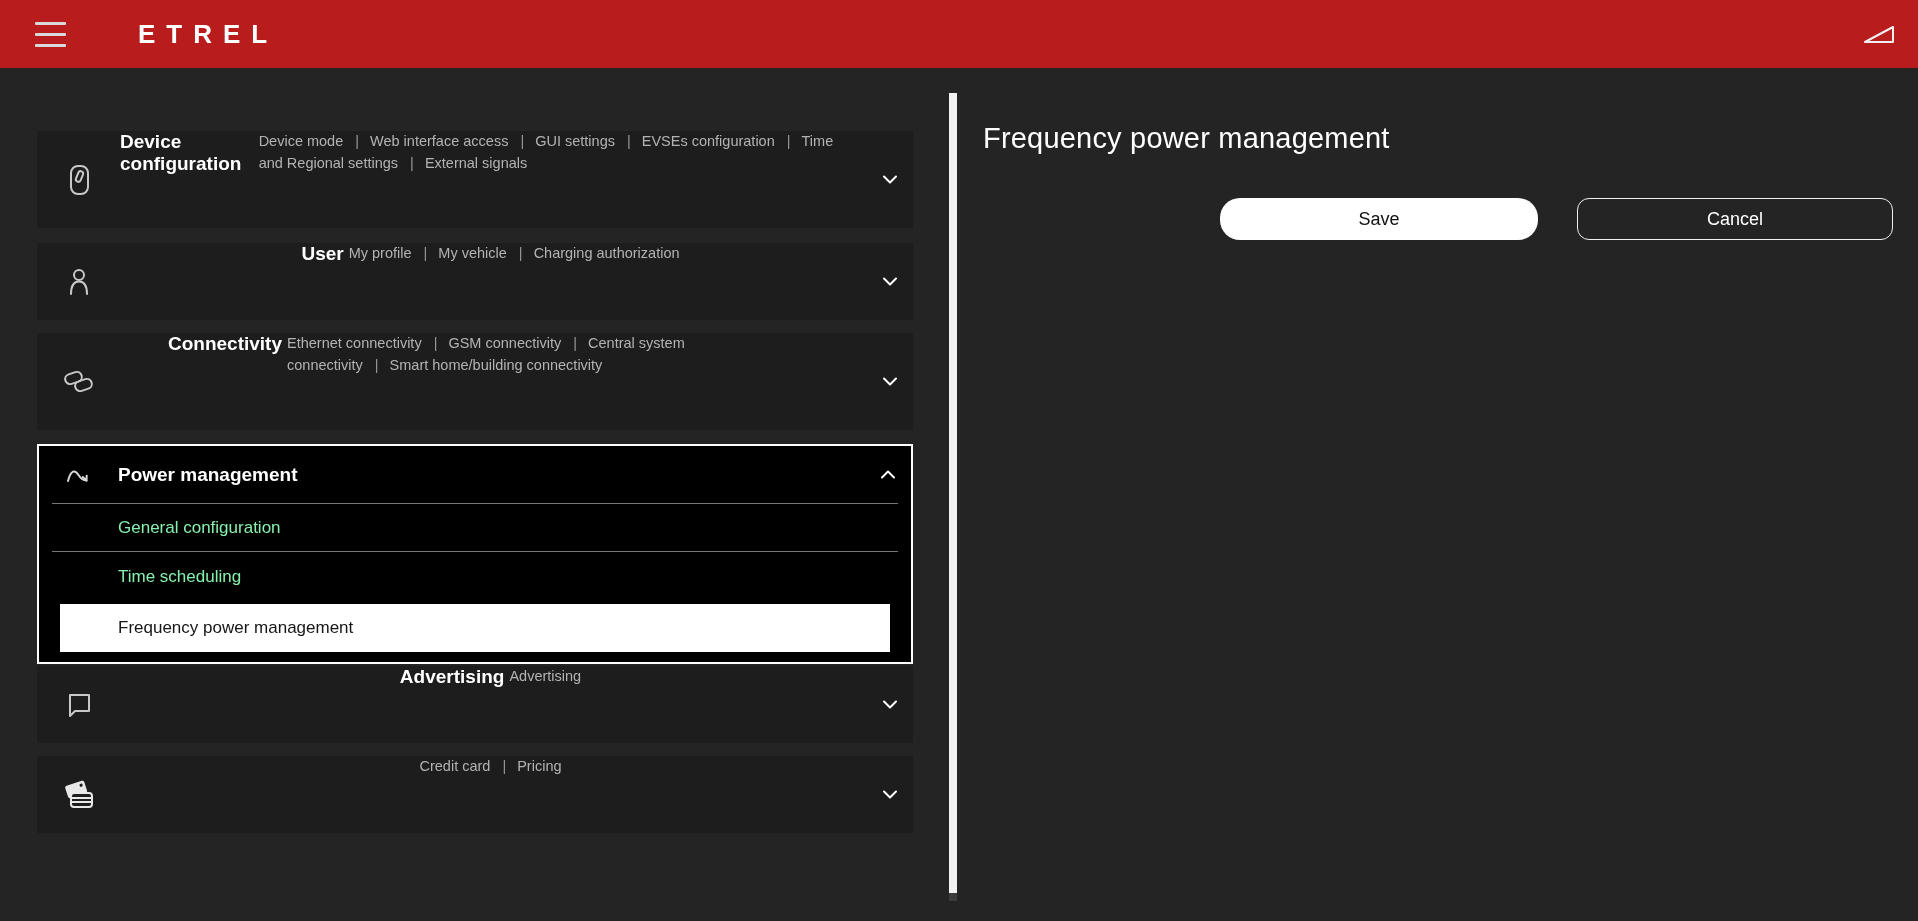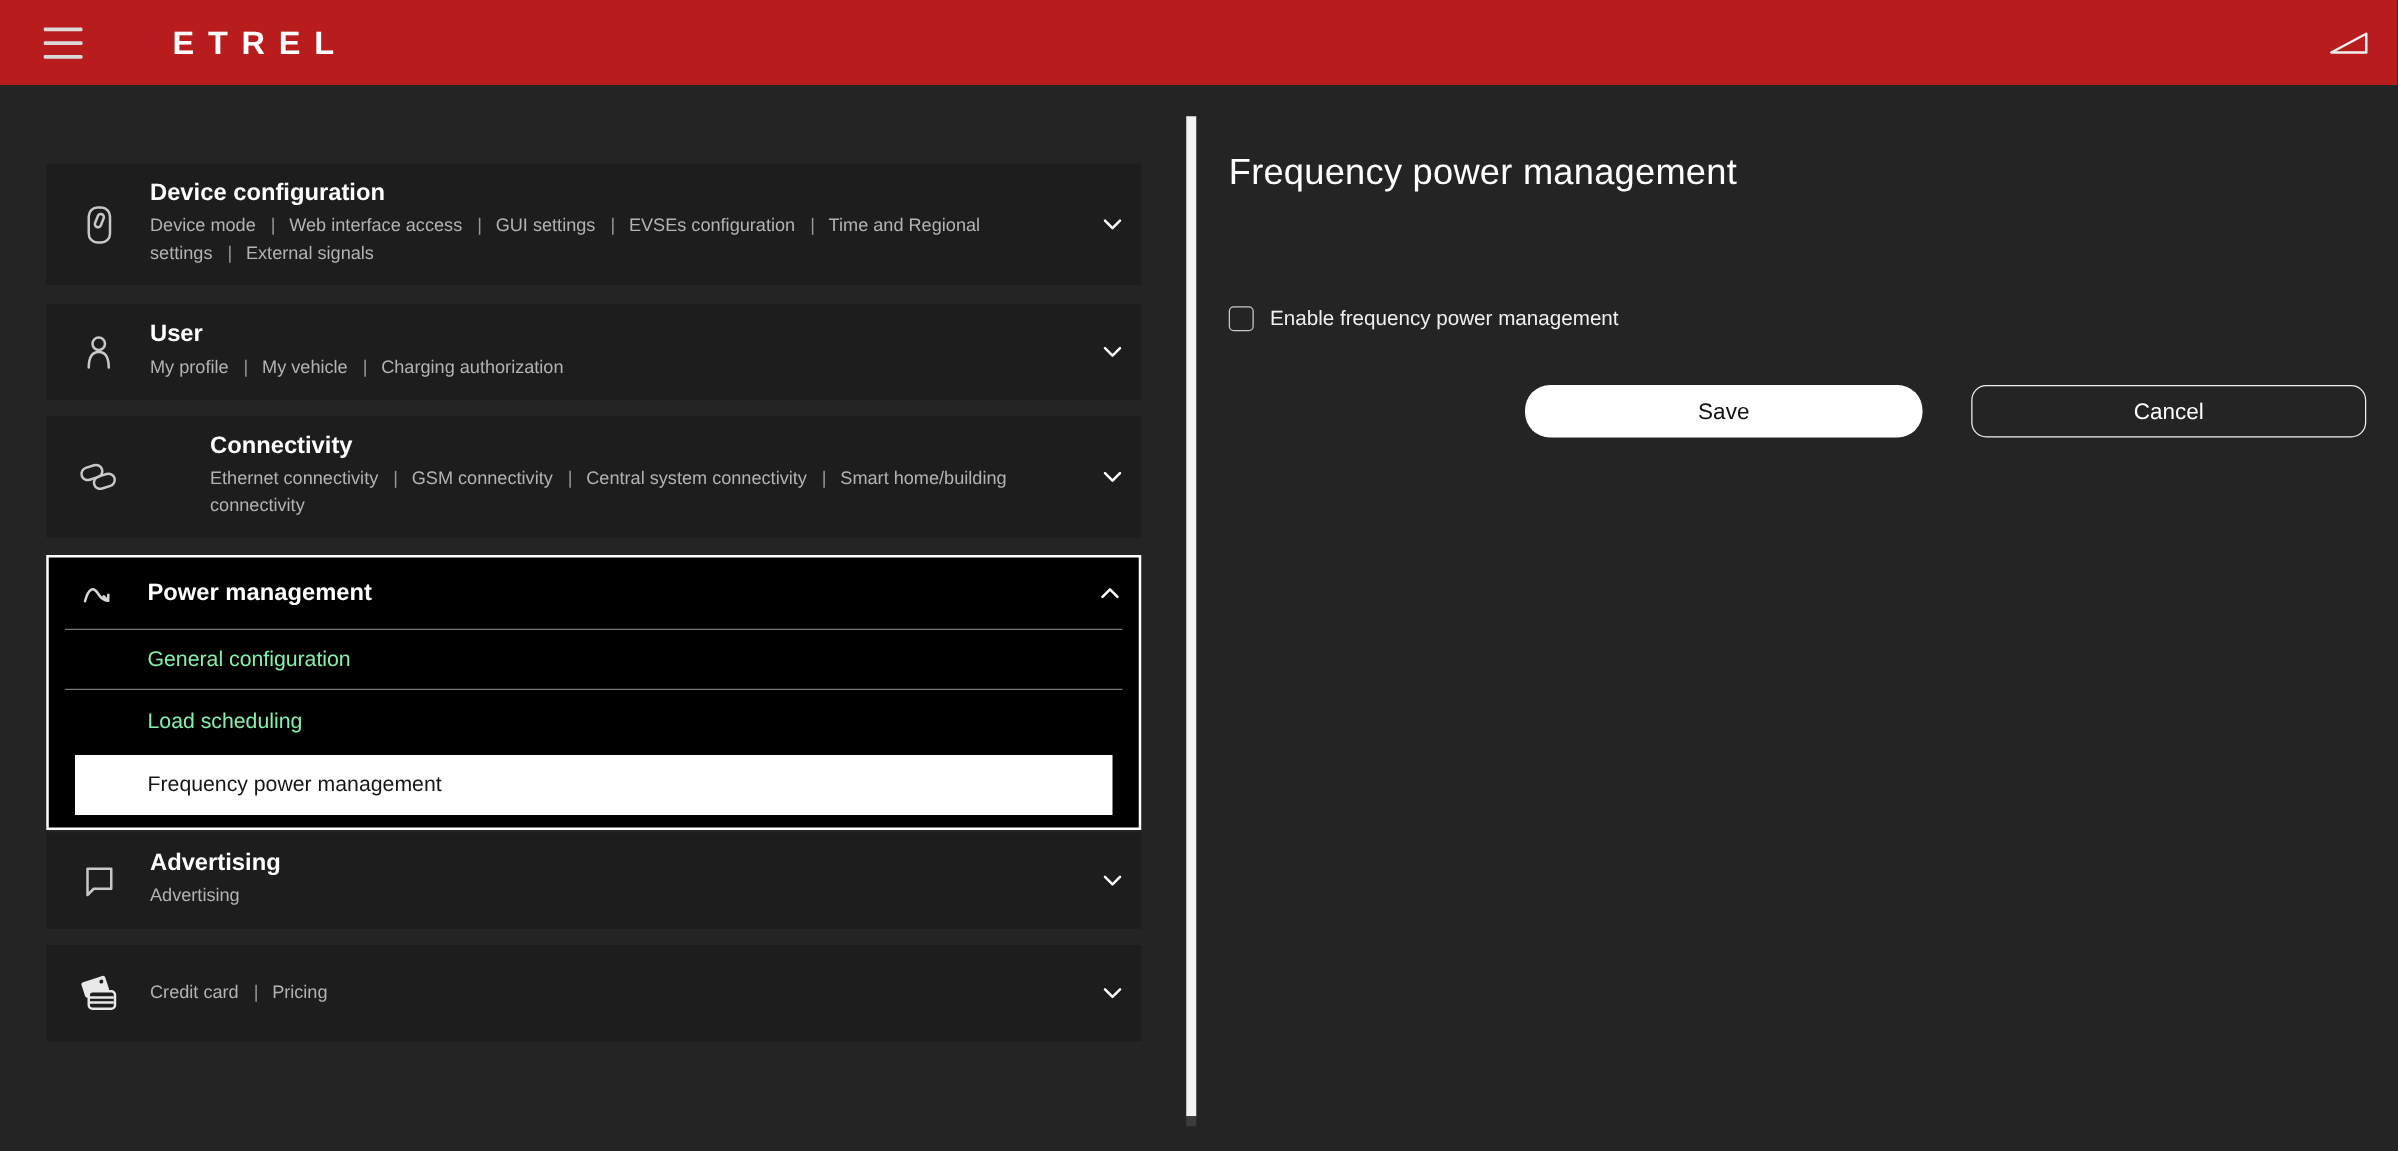--- a/index.html
+++ b/index.html
@@ -18,21 +18,21 @@
   .topbar-right { margin-left:auto; margin-right:22px; display:flex; align-items:center; }
 
   
   .sidebar { position:absolute; left:37px; top:131px; width:876px; }
   .card { background:#1d1d1d; display:flex; align-items:stretch; }
   .card.h97 { height:97px; }
   .card.h77 { height:77px; }
   .mb15 { margin-bottom:15px; } .mb13 { margin-bottom:13px; }
   .mb14 { margin-bottom:14px;gap:48px; } .mb11 { margin-bottom:2px; }
   .icon-col { width:83px; flex:none; display:flex; align-items:center; justify-content:center; }
-  .card-body { flex:1; display:flex; flex-direction:column; justify-content:center;
+  .card-body { flex:1; display:flex; justify-content:center;
                gap:5px; padding-right:6px; }
   .card-title { font-size:19px; font-weight:700; color:#ffffff; }
   .card-links { font-size:14.5px; color:#b3b3b3; line-height:1.5; }
   .card-links .link + .link::before { content:"|"; color:#989898; margin:0 11px 0 12px; }
   .chev-col { width:46px; flex:none; display:flex; align-items:center; justify-content:center;
               cursor:pointer; }
 
   
   .power-box { background:#000000; border:2px solid #ffffff; padding-bottom:10px; }
   .pm-header { height:57px; display:flex; align-items:center; cursor:pointer; }
@@ -161,21 +161,21 @@
         <div class="card-title">Power management</div>
         <div class="chev-col">
           <svg width="16" height="9" viewBox="0 0 16 9">
               <polyline points="2,7.5 8,1.5 14,7.5" fill="none" stroke="#ffffff" stroke-width="2" stroke-linecap="round" stroke-linejoin="round"></polyline>
             </svg>
         </div>
       </div>
       <div class="pm-sep"></div>
       <div class="pm-item">General configuration</div>
       <div class="pm-sep"></div>
-      <div class="pm-item tall">Load scheduling</div>
+      <div class="pm-item tall">Time scheduling</div>
       <div class="pm-item selected">Frequency power management</div>
     </div>
 
     <div class="card h77 mb13">
       <div class="icon-col">
         <svg width="28" height="28" viewBox="0 0 28 28">
           <path d="M5 4 H24 V20 H10 L5 25 Z" fill="none" stroke="#c8c8c8" stroke-width="2" stroke-linejoin="round"></path>
         </svg>
       </div>
       <div class="card-body">
@@ -218,24 +218,20 @@
   </div>
 
   <div class="vscroll-track">
     <div class="vscroll-thumb"></div>
     <div class="vscroll-end"></div>
   </div>
 
   <div class="main">
     <div class="main-title">Frequency power management</div>
 
-    <div class="checkbox-row">
-      <div class="checkbox" role="checkbox" aria-checked="false"></div>
-      <div class="checkbox-label">Enable frequency power management</div>
-    </div>
 
     <div class="buttons-row">
       <button class="btn btn-save">Save</button>
       <button class="btn btn-cancel">Cancel</button>
     </div>
   </div>
 
 </div>
 
 </body></html>

